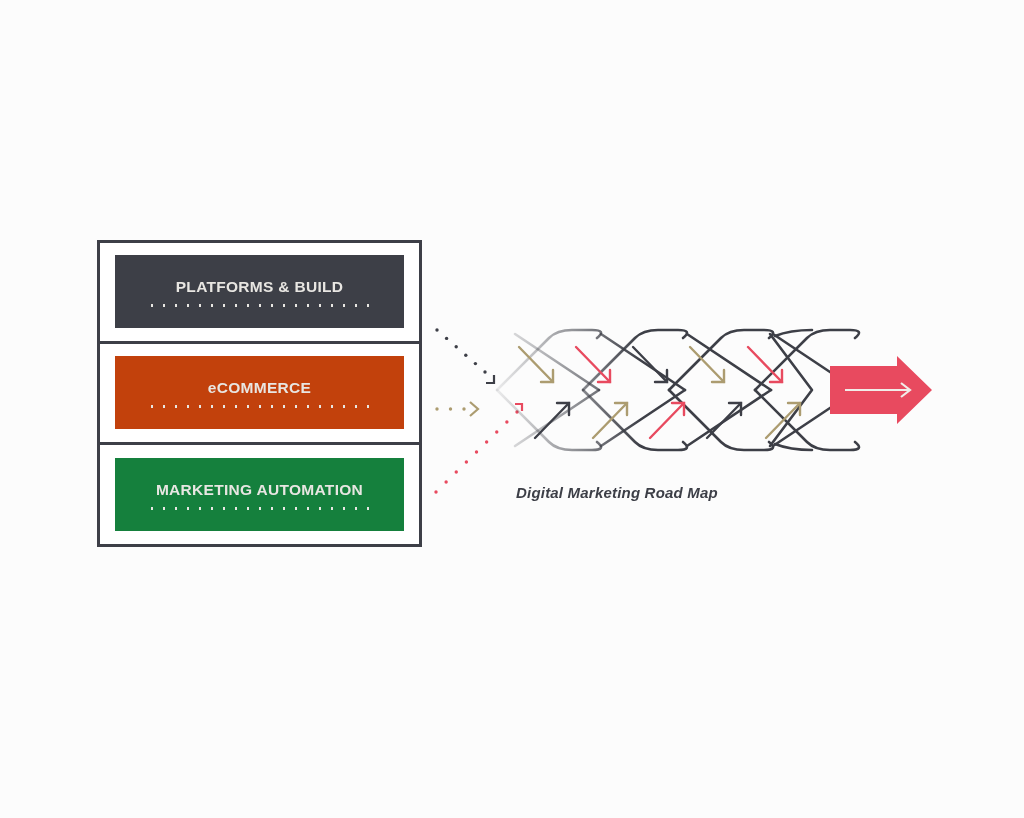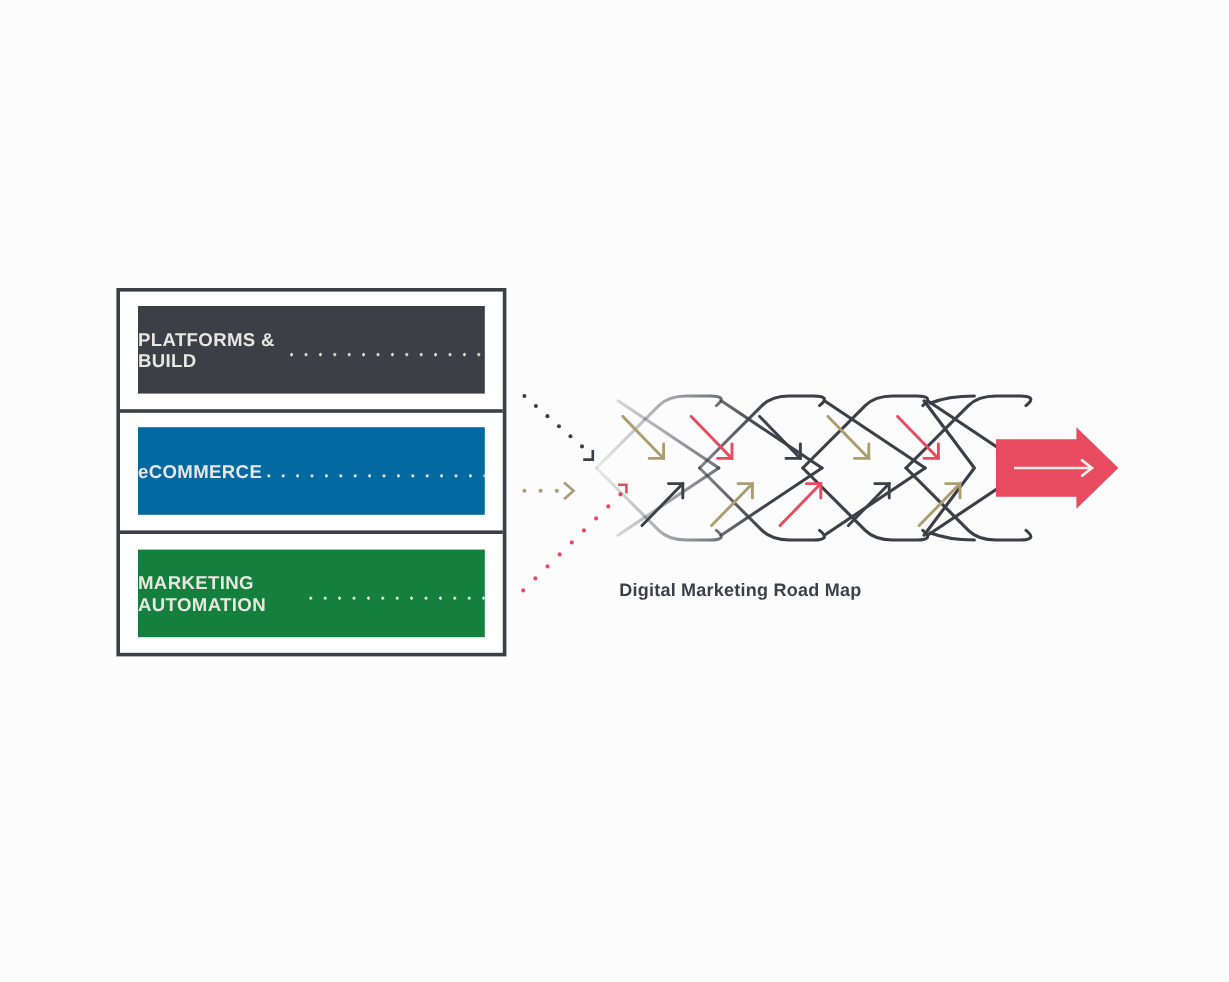--- a/index.html
+++ b/index.html
@@ -23,22 +23,22 @@
     left: 0; right: 0;
     box-sizing: border-box;
   }
   .row.r1 { top: 0; height: 101px; border-bottom: 3px solid #3d3f47; }
   .row.r2 { top: 101px; height: 101px; border-bottom: 3px solid #3d3f47; }
   .row.r3 { top: 202px; height: 99px; }
   .card {
     position: absolute;
     left: 15px; right: 15px;
     top: 12px; bottom: 13px;
-    display: flex; flex-direction: row;
-    align-items: center; 
+    display: flex; flex-direction: column;
+    align-items: center; justify-content: center;
   }
   .row.r3 .card { top: 13px; bottom: 13px; }
   .card-label {
     color: #e8e6e2;
     font-weight: bold;
     font-size: 15.5px;
     letter-spacing: 0.3px;
     margin-top: 2px;
   }
   .card-dots {
@@ -52,34 +52,35 @@
   .diagram {
     position: absolute; left: 0; top: 0;
     width: 1024px; height: 818px;
   }
   .caption {
     position: absolute;
     left: 516px; top: 484px;
     font-size: 15px; font-weight: bold;
     color: #3d3f47;
     letter-spacing: 0.2px;
+    font-style: italic;
   }
 </style>
 </head>
 <body>
 
 <div class="stack">
   <div class="row r1">
     <div class="card" style="background:#3d3f47">
       <div class="card-label">PLATFORMS &amp; BUILD</div>
       <div class="card-dots"></div>
     </div>
   </div>
   <div class="row r2">
-    <div class="card" style="background:#0369a1">
+    <div class="card" style="background:#c2410c">
       <div class="card-label">eCOMMERCE</div>
       <div class="card-dots"></div>
     </div>
   </div>
   <div class="row r3">
     <div class="card" style="background:#15803d">
       <div class="card-label">MARKETING AUTOMATION</div>
       <div class="card-dots"></div>
     </div>
   </div>

